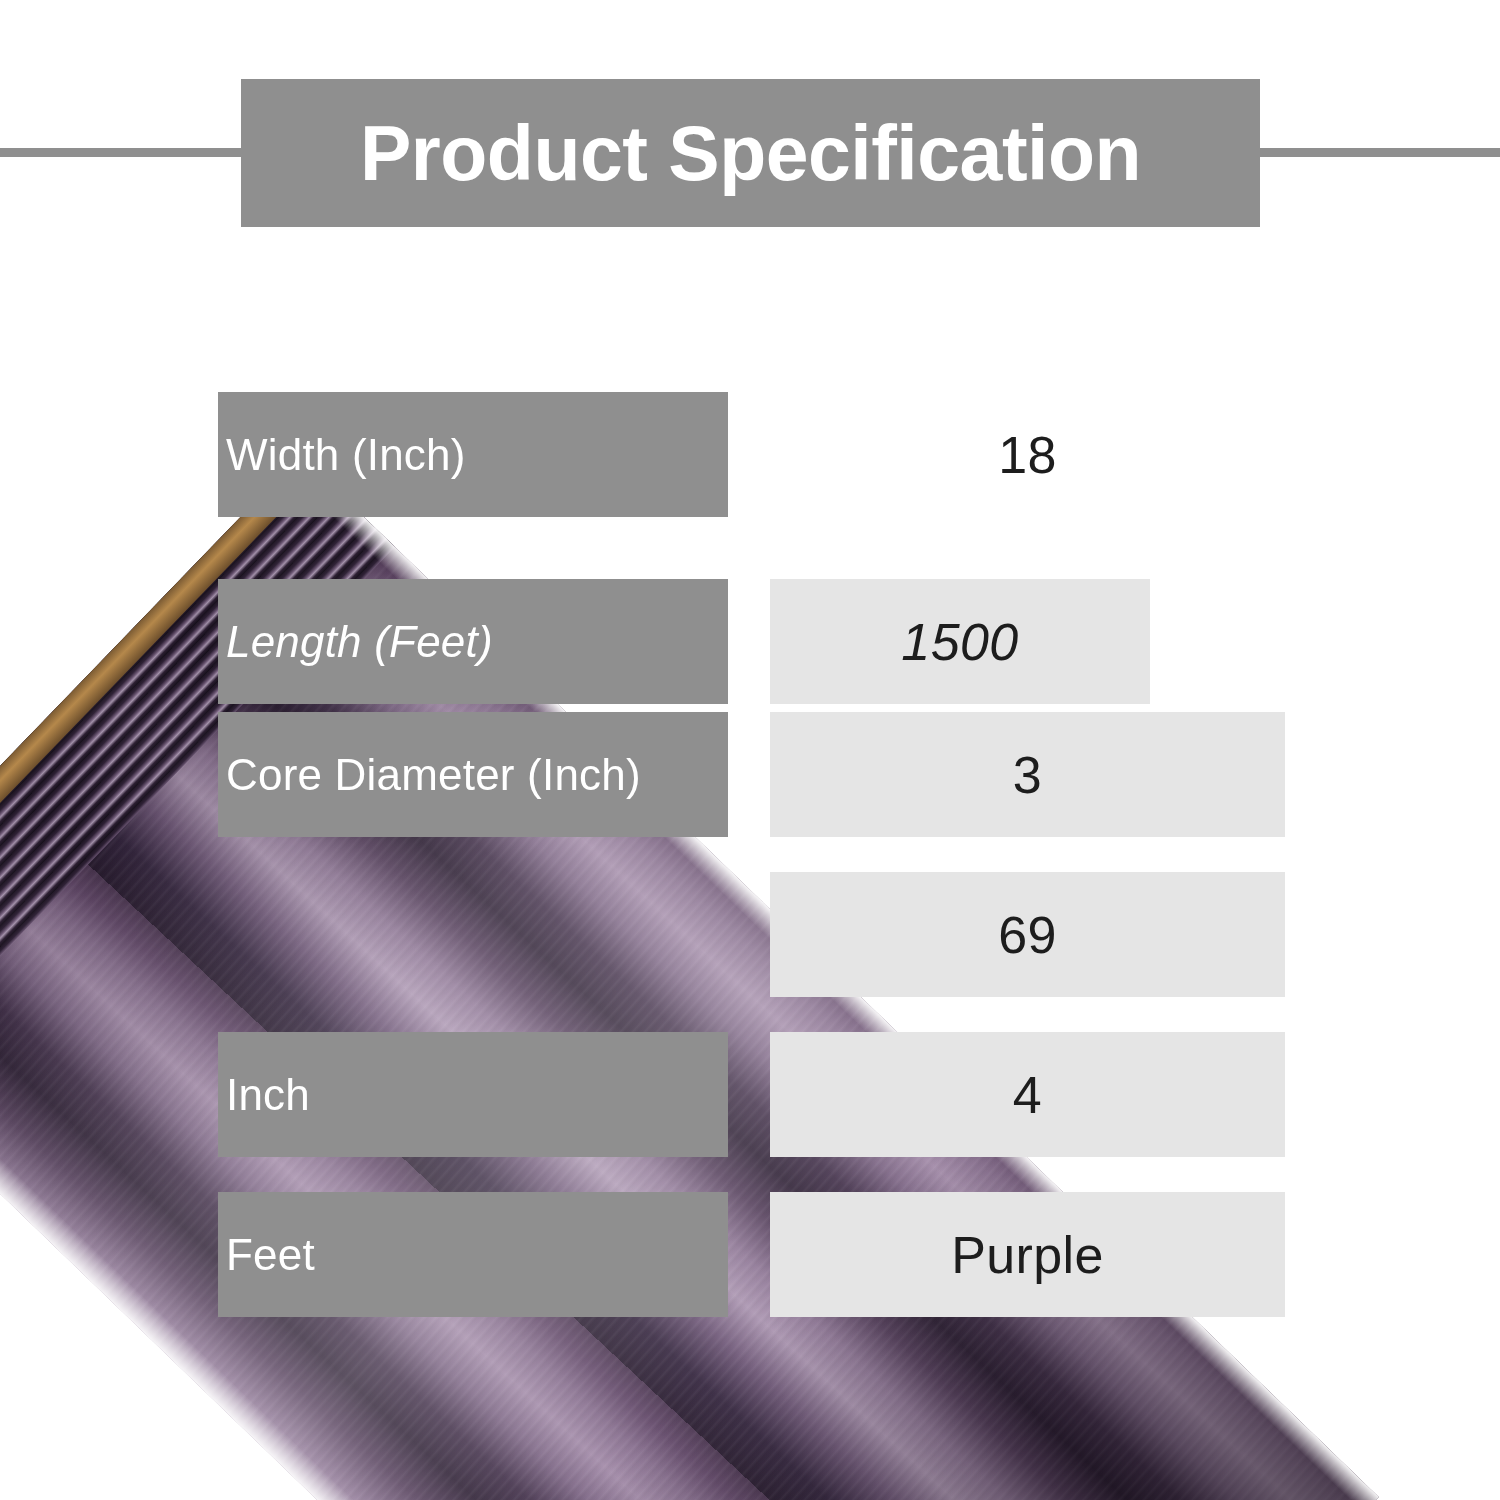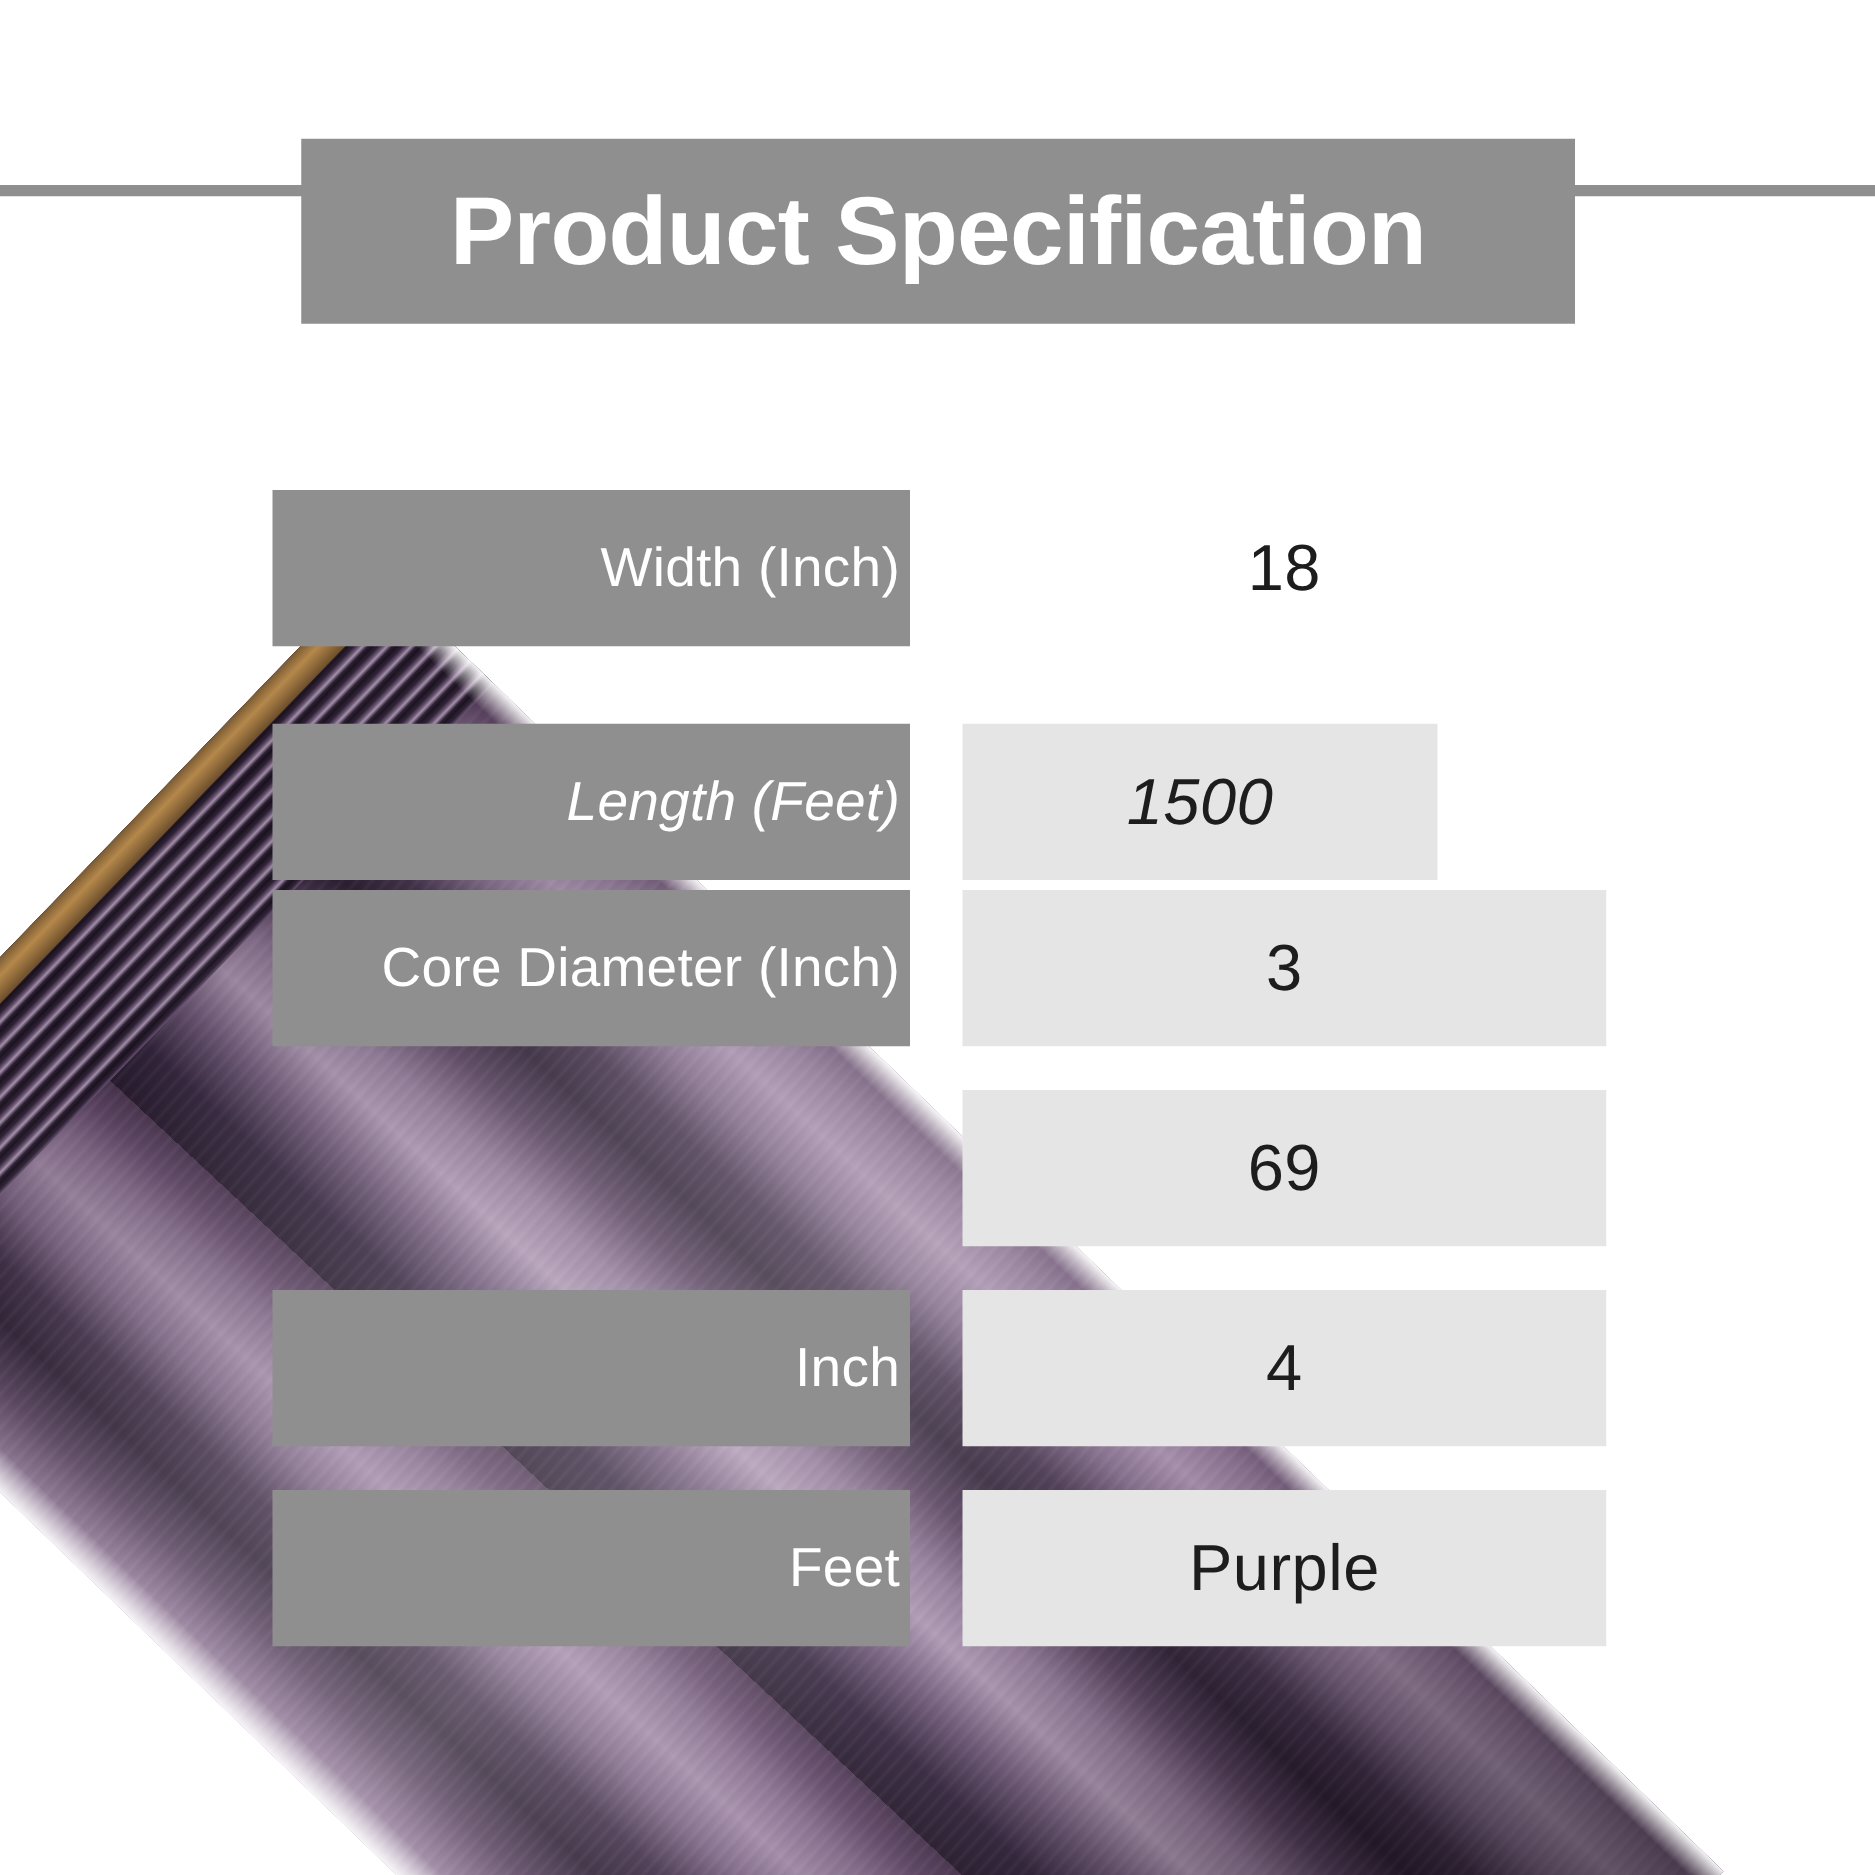--- a/index.html
+++ b/index.html
@@ -35,21 +35,20 @@
   .header-banner {
     position: absolute;
     left: 241px;
     top: 79px;
     width: 1019px;
     height: 148px;
     background: #8f8f8f;
     display: flex;
     align-items: center;
     justify-content: center;
-    margin-top: 32px;
   }
   .header-title {
     color: #ffffff;
     font-size: 77px;
     font-weight: bold;
     letter-spacing: -0.5px;
     line-height: 1;
     white-space: nowrap;
   }
 
@@ -205,21 +204,21 @@
   }
   .label-cell {
     position: absolute;
     left: 218px;
     top: 0;
     width: 510px;
     height: 125px;
     background: #8f8f8f;
     display: flex;
     align-items: center;
-    justify-content: flex-end;
+    justify-content: flex-start;
     text-align: center;
     box-sizing: border-box;
     padding: 0 8px;
   }
   .label-text {
     color: #ffffff;
     font-size: 44px;
     font-weight: normal;
     line-height: 1.08;
     letter-spacing: 0.2px;

